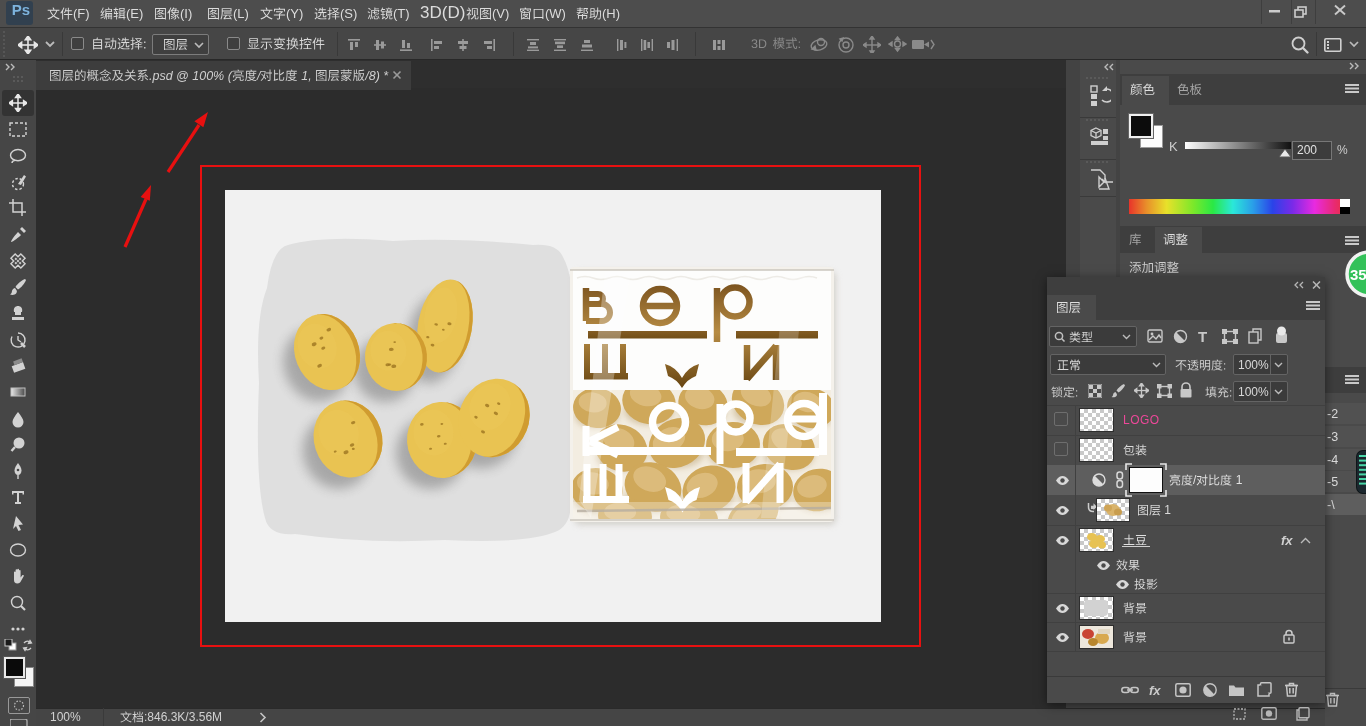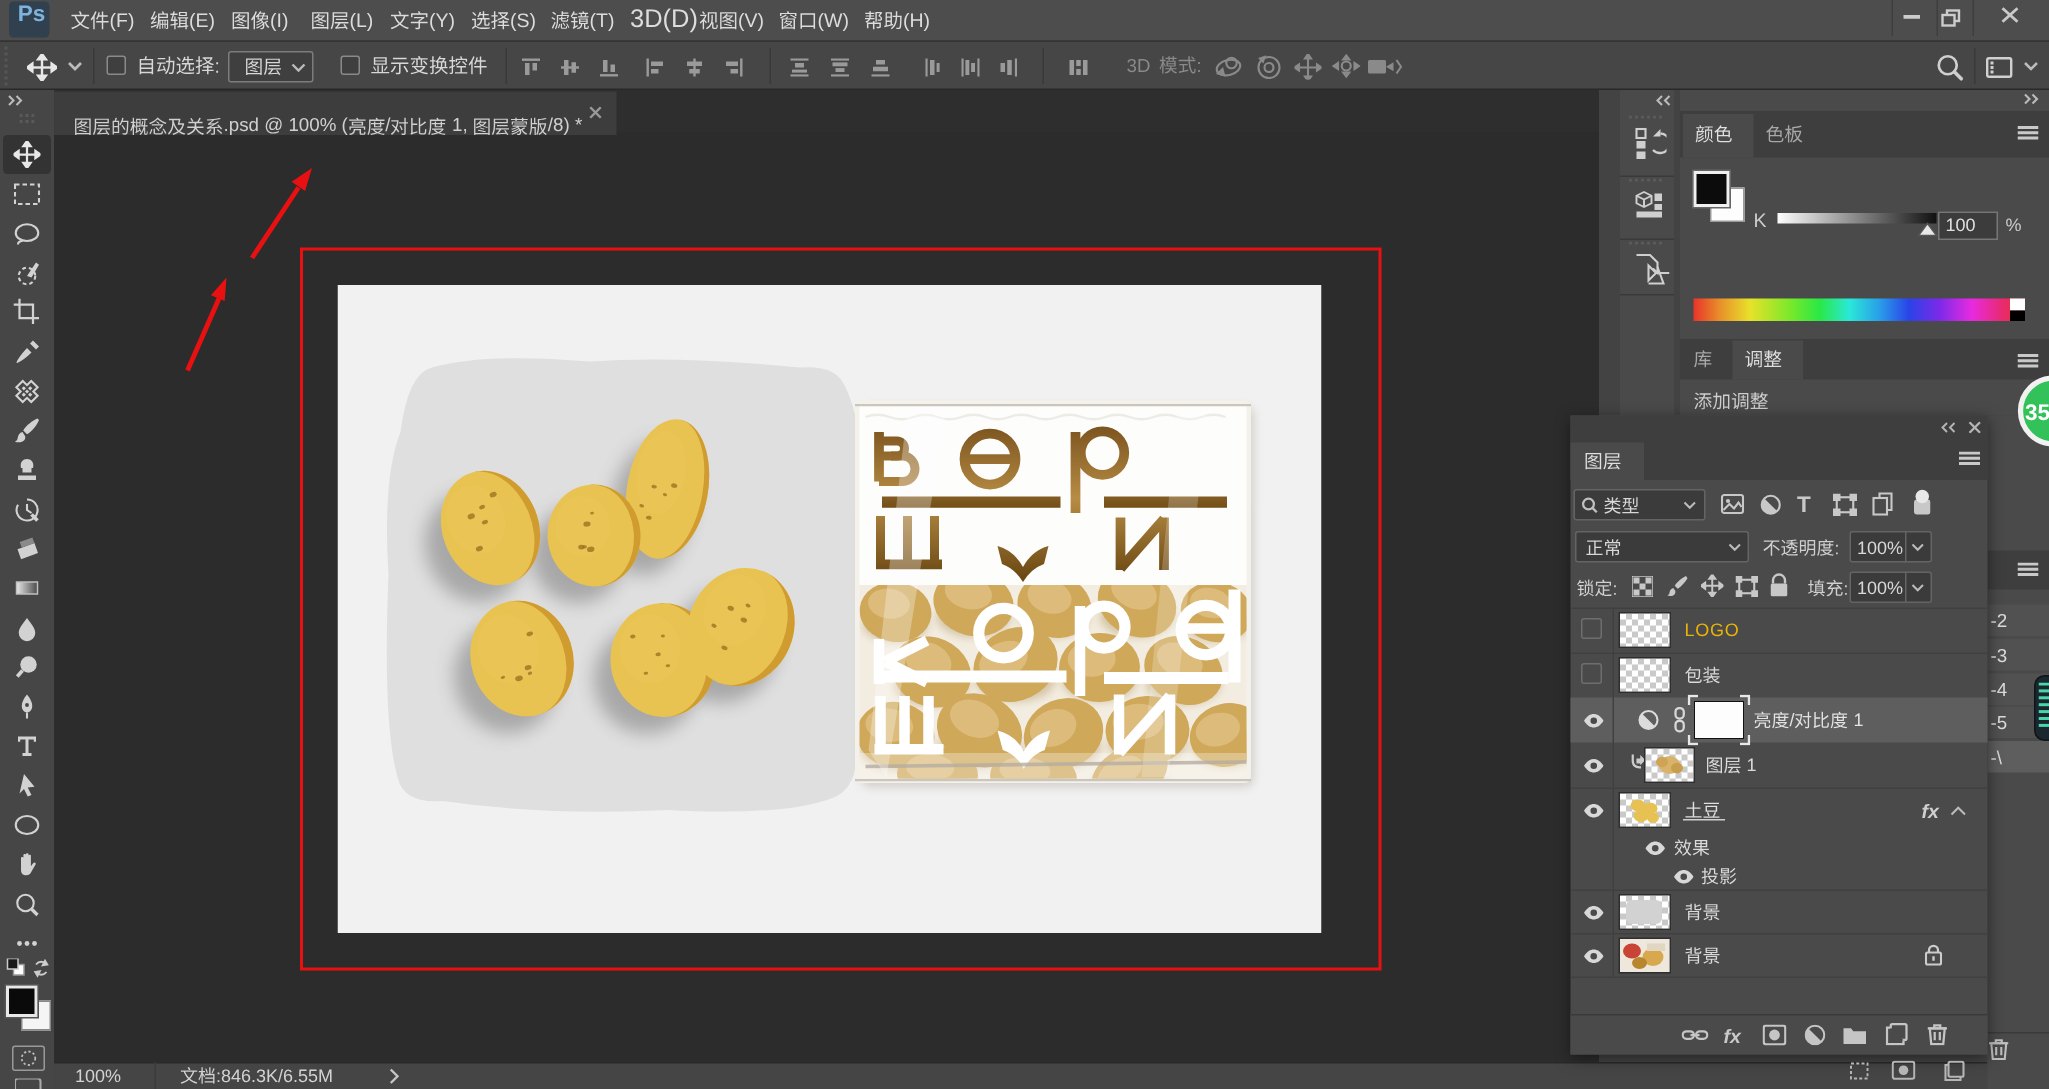--- a/index.html
+++ b/index.html
@@ -316,21 +316,21 @@
 <g fill="#d0d0d0">
       <rect x="3" y="3" width="2" height="2"></rect>
       <rect x="3" y="6" width="2" height="2"></rect>
       <rect x="3" y="9" width="2" height="2"></rect>
     </g>
   </svg>
 <svg style="position:absolute;left:1348px;top:41px;" width="12" height="8" viewBox="0 0 12 8">
     <path d="M2 1l4 4 4-4" stroke="#bbb" stroke-width="1.7" fill="none"></path>
   </svg>
 <div style="position:absolute;left:36px;top:61px;width:375px;height:29px;background:#3d3d3d"></div>
-<div style="position:absolute;left:49px;top:61px;width:360px;height:29px;display:flex;align-items:flex-end;">
+<div style="position:absolute;left:49px;top:61px;width:360px;height:29px;display:flex;align-items:center;font-style:italic;">
     <svg class="ct" style="width:100.0px;height:12.5px;margin-bottom:0px" viewBox="0 -880 8000 1000" fill="#d0d0d0">
       <use href="#g4" x="0"></use>
       <use href="#g6" x="1000"></use>
       <use href="#g29" x="2000"></use>
       <use href="#g30" x="3000"></use>
       <use href="#g31" x="4000"></use>
       <use href="#g32" x="5000"></use>
       <use href="#g33" x="6000"></use>
       <use href="#g34" x="7000"></use>
     </svg>
@@ -834,21 +834,21 @@
 <div style="position:absolute;left:1129px;top:114px;width:24px;height:24px;background:#0c0c0c;border:2px solid #f0f0f0;box-shadow:0 0 0 1px #666"></div>
 <div style="position:absolute;left:1169px;top:138px;width:16px;height:16px;display:flex;align-items:center;">
     <span style="font-size:13px;color:#ccc">K</span>
   </div>
 <div style="position:absolute;left:1185px;top:142px;width:106px;height:7px;background:linear-gradient(to right,#fdfdfd,#111)"></div>
 <svg style="position:absolute;left:1277px;top:148px;" width="16" height="11" viewBox="0 0 16 11">
     <path d="M8 1l6 8H2z" fill="#e8e8e8" stroke="#555" stroke-width="1"></path>
   </svg>
 <div style="position:absolute;left:1292px;top:141px;width:40px;height:19px;background:#3c3c3c;border:1px solid #777"></div>
 <div style="position:absolute;left:1297px;top:141px;width:34px;height:18px;display:flex;align-items:center;">
-    <span style="font-size:12px;color:#e0e0e0">100</span>
+    <span style="font-size:12px;color:#e0e0e0">200</span>
   </div>
 <div style="position:absolute;left:1337px;top:141px;width:20px;height:18px;display:flex;align-items:center;">
     <span style="font-size:12px;color:#ccc">%</span>
   </div>
 <div style="position:absolute;left:1129px;top:199px;width:221px;height:15px;background:linear-gradient(to right,#e8342a,#e8902a 8%,#e8e12a 17%,#7ce82a 29%,#2ae845 38%,#2ae8d9 47%,#2a9fe8 56%,#2a43e8 65%,#7a2ae8 74%,#e82ae0 84%,#e82a72 93%,#e8342a)"></div>
 <div style="position:absolute;left:1340px;top:199px;width:10px;height:8px;background:#fff"></div>
 <div style="position:absolute;left:1340px;top:207px;width:10px;height:7px;background:#000"></div>
 <div style="position:absolute;left:1120px;top:222px;width:246px;height:55px;background:#4a4a4a"></div>
 <div style="position:absolute;left:1120px;top:226px;width:246px;height:27px;background:#3e3e3e"></div>
 <div style="position:absolute;left:1155px;top:227px;width:47px;height:26px;background:#4a4a4a"></div>
@@ -1083,21 +1083,21 @@
 <div style="position:absolute;left:1238px;top:381px;width:34px;height:21px;display:flex;align-items:center;">
     <span style="font-size:12px;color:#d8d8d8">100%</span>
   </div>
 <svg style="position:absolute;left:1274px;top:389px;" width="9" height="6" viewBox="0 0 9 6">
     <path d="M1 1l3.5 3.5L8 1" stroke="#bbb" stroke-width="1.4" fill="none"></path>
   </svg>
 <div style="position:absolute;left:1047px;top:405px;width:278px;height:1px;background:#404040"></div>
 <div style="position:absolute;left:1054px;top:412px;width:14px;height:14px;border:1px solid #6e6e6e;border-radius:2px"></div>
 <div style="position:absolute;left:1080px;top:409px;width:33px;height:22px;background-image:conic-gradient(#c9c9c9 25%,#fff 25% 50%,#c9c9c9 50% 75%,#fff 75%);background-size:8px 8px;box-shadow:0 0 0 1px #2e2e2e"></div>
 <div style="position:absolute;left:1123px;top:405px;width:60px;height:30px;display:flex;align-items:center;">
-    <span style="font-size:12px;color:#eab308;letter-spacing:.5px">LOGO</span>
+    <span style="font-size:12px;color:#ec4899;letter-spacing:.5px">LOGO</span>
   </div>
 <div style="position:absolute;left:1047px;top:435px;width:278px;height:1px;background:#404040"></div>
 <div style="position:absolute;left:1054px;top:442px;width:14px;height:14px;border:1px solid #6e6e6e;border-radius:2px"></div>
 <div style="position:absolute;left:1080px;top:439px;width:33px;height:22px;background-image:conic-gradient(#c9c9c9 25%,#fff 25% 50%,#c9c9c9 50% 75%,#fff 75%);background-size:8px 8px;box-shadow:0 0 0 1px #2e2e2e"></div>
 <div style="position:absolute;left:1123px;top:435px;width:60px;height:30px;display:flex;align-items:center;">
     <svg class="ct" style="width:24.0px;height:12.0px;margin-bottom:0px" viewBox="0 -880 2000 1000" fill="#dadada">
       <use href="#g60" x="0"></use>
       <use href="#g61" x="1000"></use>
     </svg>
   </div>
@@ -1285,21 +1285,21 @@
   </svg>
 <div style="position:absolute;left:50px;top:708px;width:40px;height:18px;display:flex;align-items:center;">
     <span style="font-size:12px;color:#d2d2d2">100%</span>
   </div>
 <div style="position:absolute;left:103px;top:708px;width:1px;height:18px;background:#3a3a3a"></div>
 <div style="position:absolute;left:120px;top:708px;width:160px;height:18px;display:flex;align-items:center;">
     <svg class="ct" style="width:24.0px;height:12.0px;margin-bottom:0px" viewBox="0 -880 2000 1000" fill="#d2d2d2">
       <use href="#g0" x="0"></use>
       <use href="#g70" x="1000"></use>
     </svg>
-    <span style="font-size:12px;color:#d2d2d2">:846.3K/6.55M</span>
+    <span style="font-size:12px;color:#d2d2d2">:846.3K/3.56M</span>
   </div>
 <svg style="position:absolute;left:259px;top:712px;" width="8" height="11" viewBox="0 0 8 11">
     <path d="M1.5 1l4.5 4.5L1.5 10" stroke="#c5c5c5" stroke-width="1.6" fill="none"></path>
   </svg>
 <svg style="position:absolute;left:1233px;top:708px;" width="13" height="12" viewBox="0 0 13 12">
     <rect x="1" y="1" width="11" height="10" fill="none" stroke="#b5b5b5" stroke-width="1.3" stroke-dasharray="2 1.5"></rect>
   </svg>
 <svg style="position:absolute;left:1261px;top:707px;" width="16" height="13" viewBox="0 0 16 13">
     <rect x="0.8" y="0.8" width="14.4" height="11.4" rx="1.5" fill="none" stroke="#b5b5b5" stroke-width="1.4"></rect>
     <circle cx="8" cy="6.5" r="3.2" fill="#b5b5b5"></circle>

